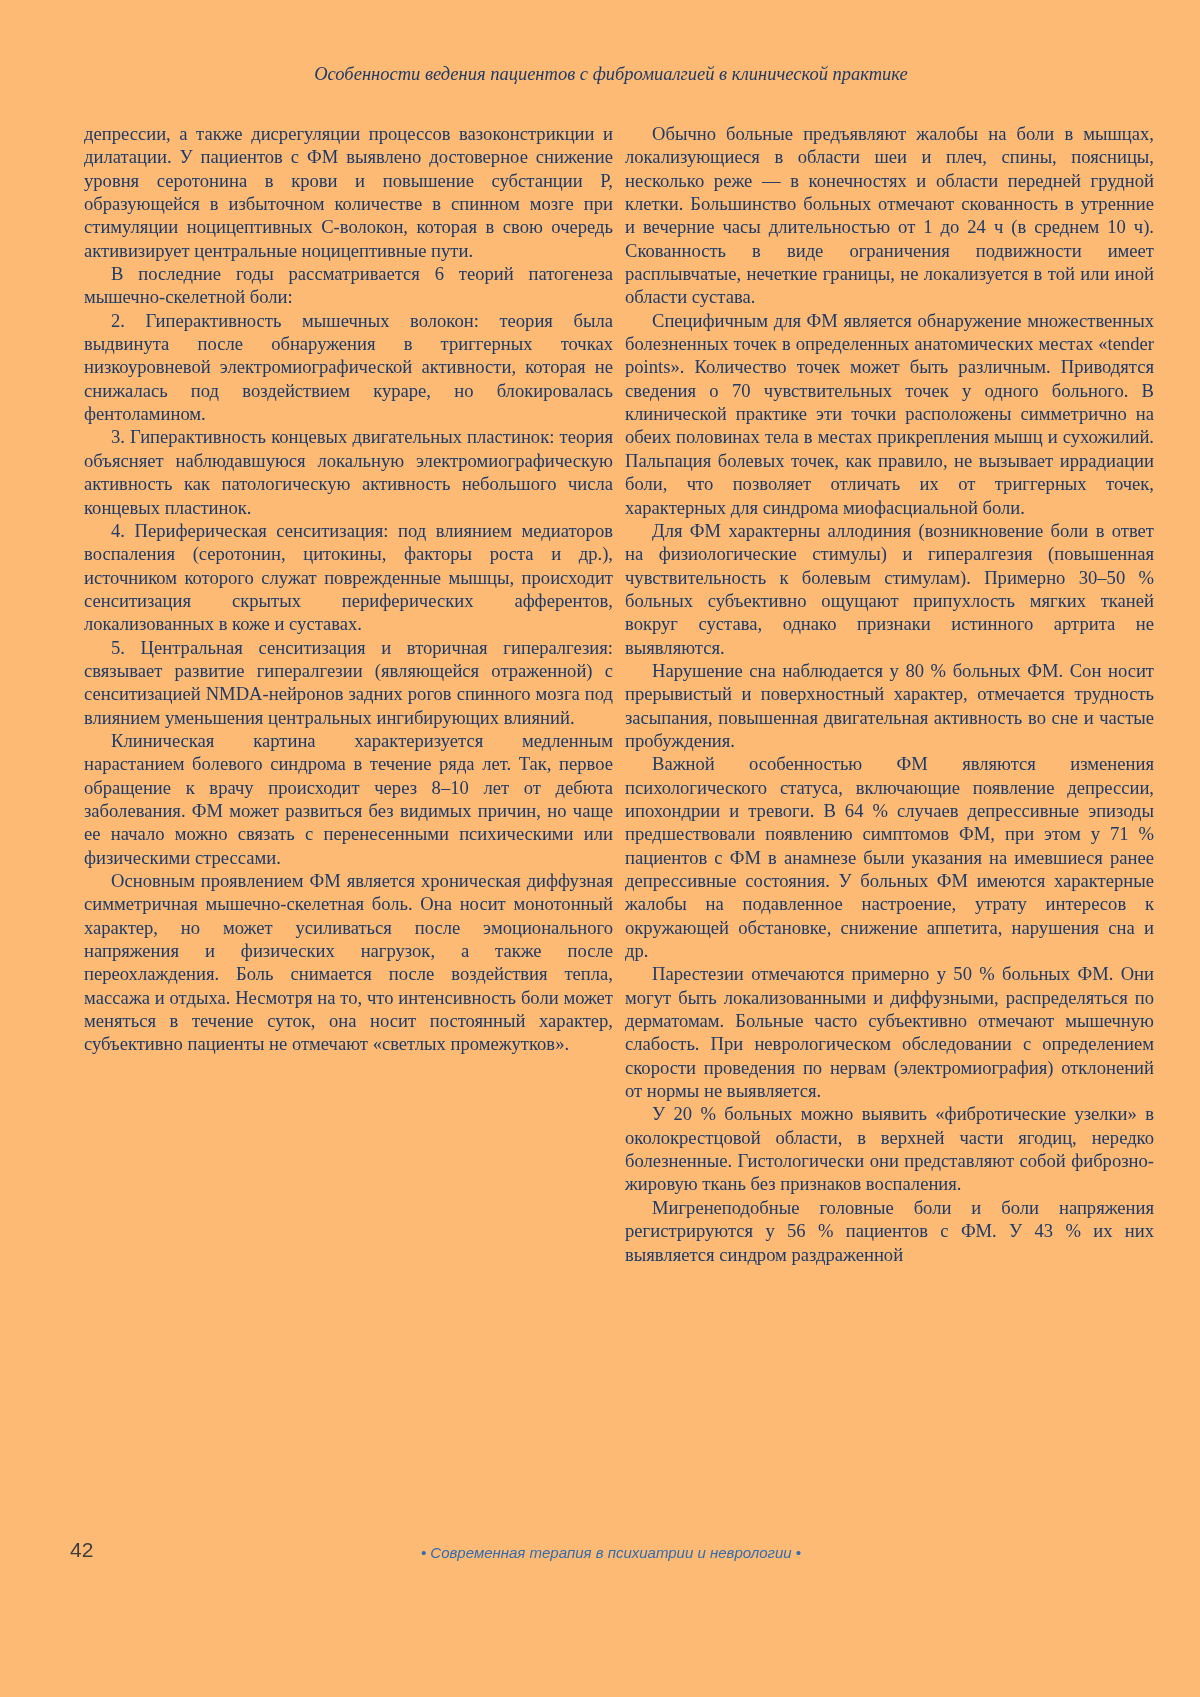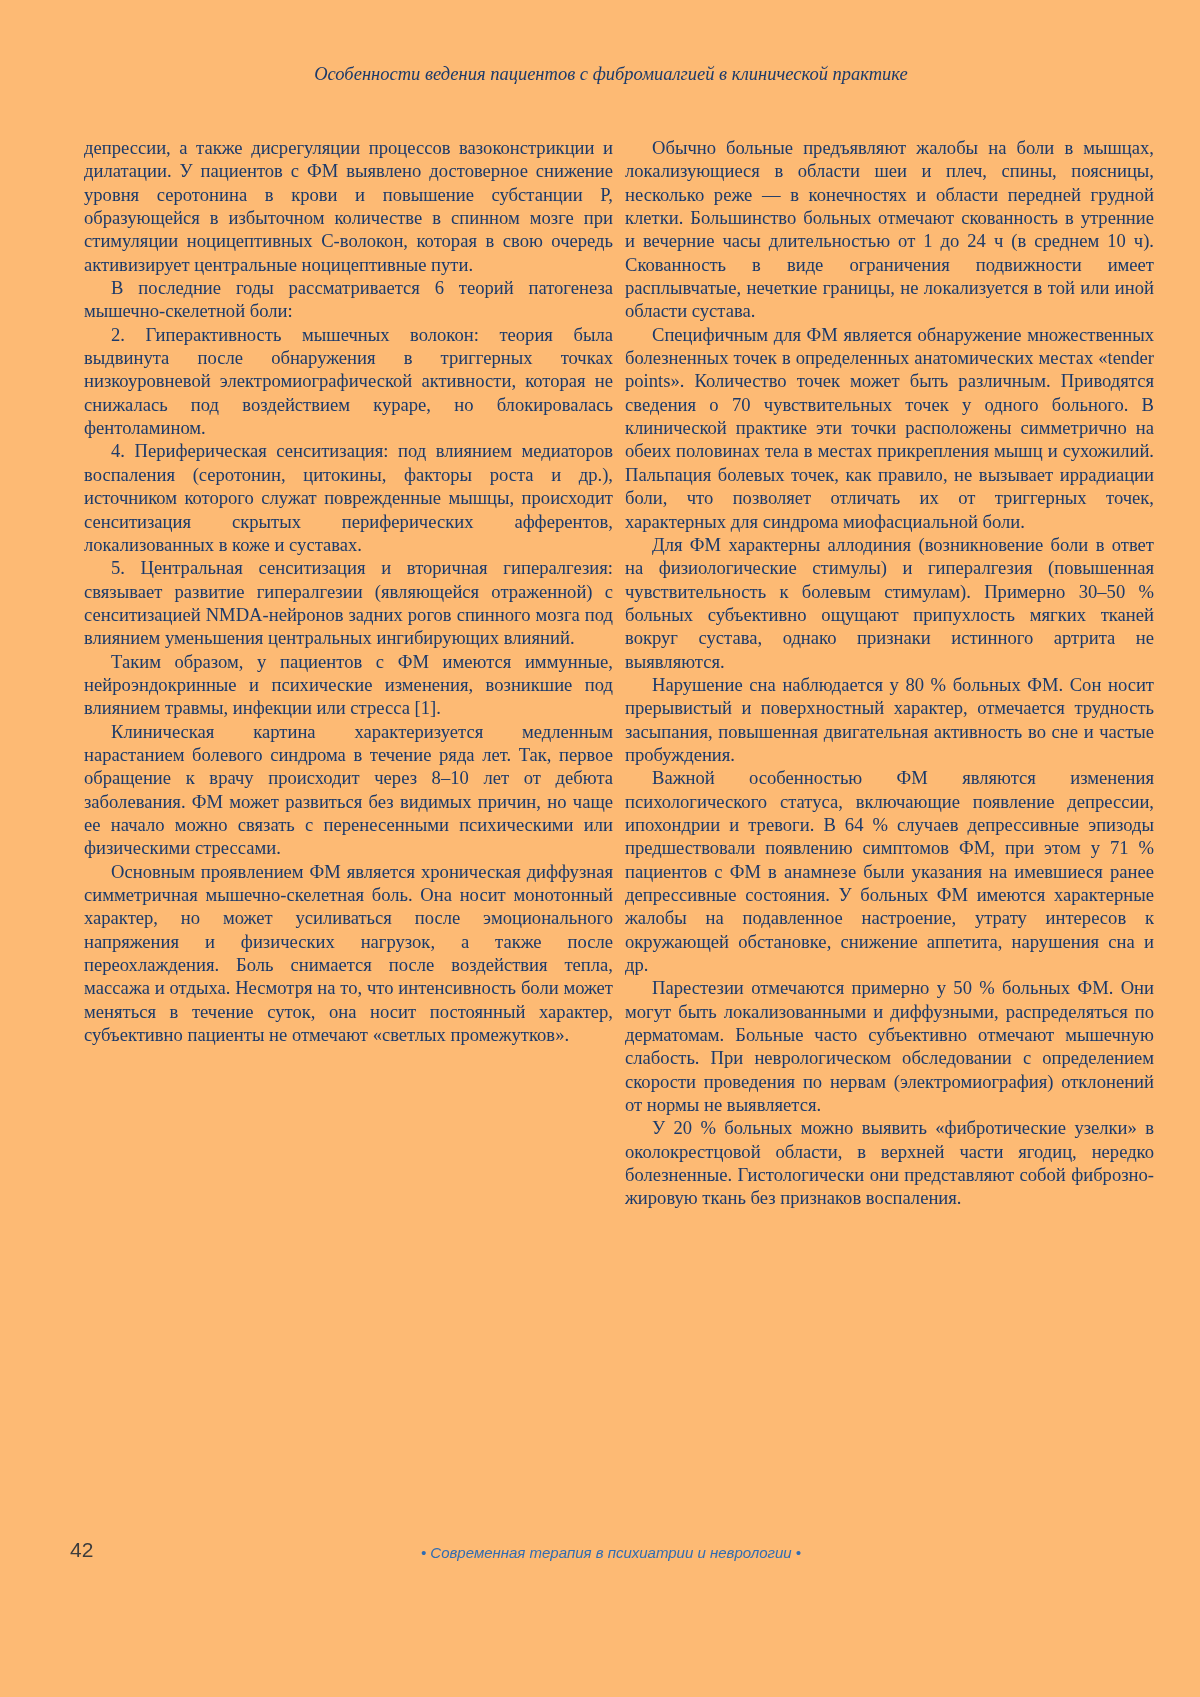--- a/index.html
+++ b/index.html
@@ -1,48 +1,49 @@
 <!DOCTYPE html>
 <html lang="ru"><head>
 <meta charset="utf-8">
 <style>
   html,body{margin:0;padding:0;background:#ffffff;}
   .page{position:relative;width:1200px;height:1697px;background:#fdba74;overflow:hidden;font-family:"Liberation Serif",serif;padding-left:22px;}
   .running-head{position:absolute;top:64px;left:0;width:100%;text-align:center;font-style:italic;font-size:18.5px;color:#1c3a6a;}
-  .content{position:absolute;top:136px;left:84px;width:1070px;display:flex;gap:12px;}
+  .content{position:absolute;top:122px;left:84px;width:1070px;display:flex;gap:12px;}
   .column{flex:1;min-width:0;text-align:justify;font-size:18.6px;line-height:23.35px;color:#1c3a6a;hyphens:auto;-webkit-hyphens:auto;}
   .para{margin:0;text-indent:27px;}
   .para.no-indent{text-indent:0;}
   .footer{position:absolute;top:1510px;left:0;width:100%;height:44px;margin-top:28px;}
   .page-number{position:absolute;left:70px;top:0;font-family:"Liberation Sans",sans-serif;font-size:21px;color:#3d3d3d;}
   .journal-line{display:block;text-align:center;font-family:"Liberation Sans",sans-serif;font-style:italic;font-size:15px;color:#2f6cb3;padding-top:6px;}
 </style>
 </head>
 <body>
 
 <div class="page">
   <div class="running-head">Особенности ведения пациентов с фибромиалгией в клинической практике</div>
   <div class="content">
     <div class="column" id="left-col">
         <p class="para no-indent">депрессии, а также дисрегуляции процессов вазоконстрикции и дилатации. У пациентов с ФМ выявлено достоверное снижение уровня серотонина в крови и повышение субстанции Р, образующейся в избыточном количестве в спинном мозге при стимуляции ноцицептивных С-волокон, которая в свою очередь активизирует центральные ноцицептивные пути.</p>
         <p class="para">В последние годы рассматривается 6 теорий патогенеза мышечно-скелетной боли:</p>
         <p class="para">2. Гиперактивность мышечных волокон: теория была выдвинута после обнаружения в триггерных точках низкоуровневой электромиографической активности, которая не снижалась под воздействием кураре, но блокировалась фентоламином.</p>
+        <p class="para">3. Гиперактивность концевых двигательных пластинок: теория объясняет наблюдавшуюся локальную электромиографическую активность как патологическую активность небольшого числа концевых пластинок.</p>
         <p class="para">4. Периферическая сенситизация: под влиянием медиаторов воспаления (серотонин, цитокины, факторы роста и др.), источником которого служат поврежденные мышцы, происходит сенситизация скрытых периферических афферентов, локализованных в коже и суставах.</p>
         <p class="para">5. Центральная сенситизация и вторичная гипералгезия: связывает развитие гипералгезии (являющейся отраженной) с сенситизацией NMDA-нейронов задних рогов спинного мозга под влиянием уменьшения центральных ингибирующих влияний.</p>
-        <p class="para">Таким образом, у пациентов с ФМ имеются иммунные, нейроэндокринные и психические изменения, возникшие под влиянием травмы, инфекции или стресса [1].</p>
         <p class="para">Клиническая картина характеризуется медленным нарастанием болевого синдрома в течение ряда лет. Так, первое обращение к врачу происходит через 8–10 лет от дебюта заболевания. ФМ может развиться без видимых причин, но чаще ее начало можно связать с перенесенными психическими или физическими стрессами.</p>
         <p class="para">Основным проявлением ФМ является хроническая диффузная симметричная мышечно-скелетная боль. Она носит монотонный характер, но может усиливаться после эмоционального напряжения и физических нагрузок, а также после переохлаждения. Боль снимается после воздействия тепла, массажа и отдыха. Несмотря на то, что интенсивность боли может меняться в течение суток, она носит постоянный характер, субъективно пациенты не отмечают «светлых промежутков».</p>
       </div>
     <div class="column" id="right-col">
         <p class="para">Обычно больные предъявляют жалобы на боли в мышцах, локализующиеся в области шеи и плеч, спины, поясницы, несколько реже — в конечностях и области передней грудной клетки. Большинство больных отмечают скованность в утренние и вечерние часы длительностью от 1 до 24 ч (в среднем 10 ч). Скованность в виде ограничения подвижности имеет расплывчатые, нечеткие границы, не локализуется в той или иной области сустава.</p>
         <p class="para">Специфичным для ФМ является обнаружение множественных болезненных точек в определенных анатомических местах «tender points». Количество точек может быть различным. Приводятся сведения о 70 чувствительных точек у одного больного. В клинической практике эти точки расположены симметрично на обеих половинах тела в местах прикрепления мышц и сухожилий. Пальпация болевых точек, как правило, не вызывает иррадиации боли, что позволяет отличать их от триггерных точек, характерных для синдрома миофасциальной боли.</p>
         <p class="para">Для ФМ характерны аллодиния (возникновение боли в ответ на физиологические стимулы) и гипералгезия (повышенная чувствительность к болевым стимулам). Примерно 30–50 % больных субъективно ощущают припухлость мягких тканей вокруг сустава, однако признаки истинного артрита не выявляются.</p>
         <p class="para">Нарушение сна наблюдается у 80 % больных ФМ. Сон носит прерывистый и поверхностный характер, отмечается трудность засыпания, повышенная двигательная активность во сне и частые пробуждения.</p>
         <p class="para">Важной особенностью ФМ являются изменения психологического статуса, включающие появление депрессии, ипохондрии и тревоги. В 64 % случаев депрессивные эпизоды предшествовали появлению симптомов ФМ, при этом у 71 % пациентов с ФМ в анамнезе были указания на имевшиеся ранее депрессивные состояния. У больных ФМ имеются характерные жалобы на подавленное настроение, утрату интересов к окружающей обстановке, снижение аппетита, нарушения сна и др.</p>
         <p class="para">Парестезии отмечаются примерно у 50 % больных ФМ. Они могут быть локализованными и диффузными, распределяться по дерматомам. Больные часто субъективно отмечают мышечную слабость. При неврологическом обследовании с определением скорости проведения по нервам (электромиография) отклонений от нормы не выявляется.</p>
         <p class="para">У 20 % больных можно выявить «фибротические узелки» в околокрестцовой области, в верхней части ягодиц, нередко болезненные. Гистологически они представляют собой фиброзно-жировую ткань без признаков воспаления.</p>
+        <p class="para">Мигренеподобные головные боли и боли напряжения регистрируются у 56 % пациентов с ФМ. У 43 % их них выявляется синдром раздраженной</p>
       </div>
   </div>
   <div class="footer">
     <span class="page-number">42</span>
     <span class="journal-line">•  Современная терапия в психиатрии и неврологии  •</span>
   </div>
 </div>
 
 </body></html>

